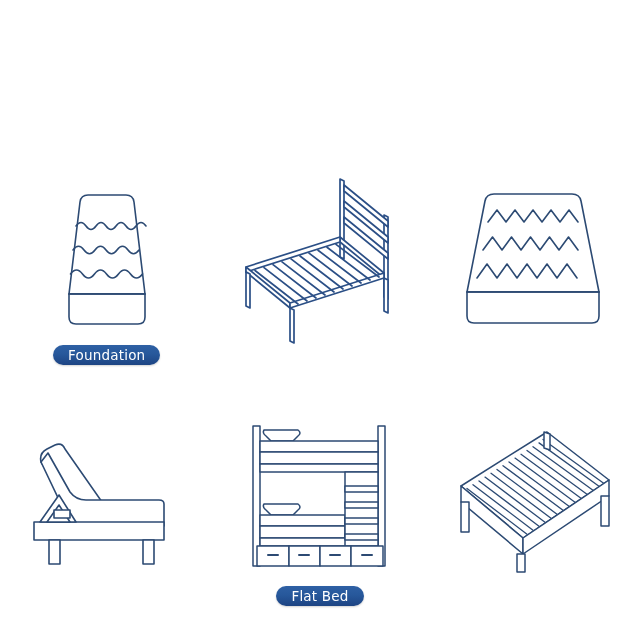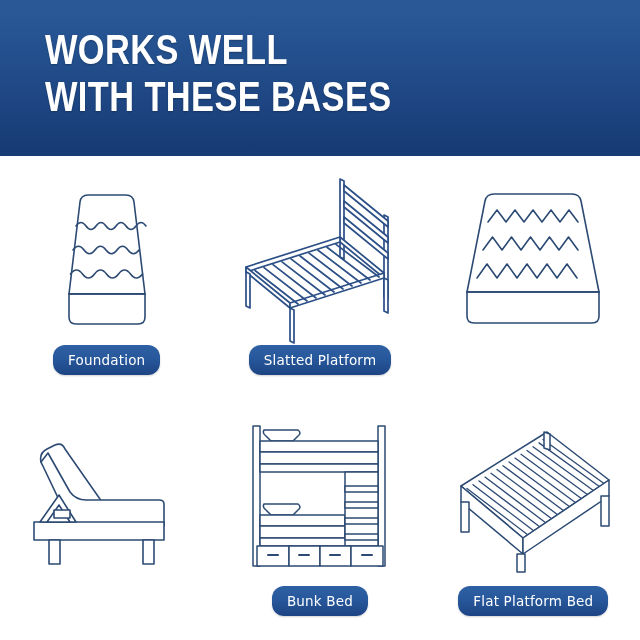--- a/index.html
+++ b/index.html
@@ -47,43 +47,39 @@
     flex:0 0 auto;
     height:175px; width:100%;
     display:flex; align-items:center; justify-content:center;
     margin-top:10px;
   }
   .art svg { display:block; overflow:visible; }
 
   .pill {
     margin-top:4px;
     display:inline-flex; align-items:center; justify-content:center;
-    height:30px;
+    height:20px;
     padding:0 15px;
     border-radius:12px;
     background:linear-gradient(180deg,#2b5ea3 0%, #255architecture 0%, #26579a 50%, #1c4382 100%);
     background:linear-gradient(180deg,#2e60a4 0%, #27589b 45%, #1d4483 100%);
     color:#ffffff;
     font-size:13.5px;
     font-family:"DejaVu Sans","Liberation Sans",sans-serif;
     letter-spacing:0.2px;
     white-space:nowrap;
     box-shadow:0 1px 2px rgba(0,0,0,.18);
   }
   .row2 .art { height:170px; margin-top:14px; }
 </style>
 </head>
 <body>
 
 <div class="page">
 
-  <div class="header">
-    <div class="header-title">WORKS WELL
-WITH THESE BASES</div>
-  </div>
 
   <div class="grid">
 
     <div class="cell">
       <div class="art">
         <svg width="160" height="155" viewBox="0 0 160 155" fill="none" stroke="#2c4a73" stroke-width="1.6" stroke-linejoin="round" stroke-linecap="round">
           <g>
 
             <path d="M42 118 L53 26 Q54 19 61 19 L99 19 Q106 19 107 26 L118 118 Z" fill="#fff"></path>
 
@@ -126,21 +122,20 @@
             <path d="M86 79.2 L129 112"></path>
             <path d="M95 76.3 L138 109"></path>
             <path d="M104 73.4 L147 106"></path>
 
             <path d="M14 101 L18 103 L18 137 L14 135 Z" fill="#fff"></path>
             <path d="M58 137 L62 139 L62 172 L58 170 Z" fill="#fff"></path>
             <path d="M152 107 L156 109 L156 142 L152 140 Z" fill="#fff"></path>
           </g>
         </svg>
       </div>
-      <div class="pill">Slatted Platform</div>
     </div>
 
     <div class="cell">
       <div class="art">
         <svg width="172" height="155" viewBox="0 0 172 155" fill="none" stroke="#2c4a73" stroke-width="1.6" stroke-linejoin="round" stroke-linecap="round">
           <g>
 
             <path d="M20 116 L38 25 Q39.5 18 47 18 L125 18 Q132.5 18 134 25 L152 116 Z" fill="#fff"></path>
 
             <path d="M41 46 l9 -12 l9 12 l9 -12 l9 12 l9 -12 l9 12 l9 -12 l9 12 l9 -12 l9 12" fill="none"></path>
@@ -210,21 +205,21 @@
             <path d="M75 126 L106 126 L106 146 L75 146 Z" fill="#fff"></path>
             <path d="M106 126 L138 126 L138 146 L106 146 Z" fill="#fff"></path>
 
             <path d="M23 135 L33 135" stroke-width="2"></path>
             <path d="M54 135 L64 135" stroke-width="2"></path>
             <path d="M85 135 L95 135" stroke-width="2"></path>
             <path d="M117 135 L127 135" stroke-width="2"></path>
           </g>
         </svg>
       </div>
-      <div class="pill">Bunk Bed</div>
+      <div class="pill">Flat Bed</div>
     </div>
 
     <div class="cell row2">
       <div class="art">
         <svg width="180" height="155" viewBox="0 0 180 155" fill="none" stroke="#2c4a73" stroke-width="1.5" stroke-linejoin="round" stroke-linecap="round">
           <g>
 
             <path d="M18 66 L104 12 L166 60 L80 118 Z" fill="#fff"></path>
 
             <g stroke-width="1.3">
@@ -248,17 +243,16 @@
 
             <path d="M80 118 L80 134 L166 76 L166 60 Z" fill="#fff"></path>
 
             <path d="M18 82 L26 82 L26 112 L18 112 Z" fill="#fff"></path>
             <path d="M74 134 L82 134 L82 152 L74 152 Z" fill="#fff"></path>
             <path d="M158 76 L166 76 L166 106 L158 106 Z" fill="#fff"></path>
             <path d="M101 12 L107 14 L107 30 L101 28 Z" fill="#fff"></path>
           </g>
         </svg>
       </div>
-      <div class="pill">Flat Platform Bed</div>
     </div>
 
   </div>
 </div>
 
 </body></html>

